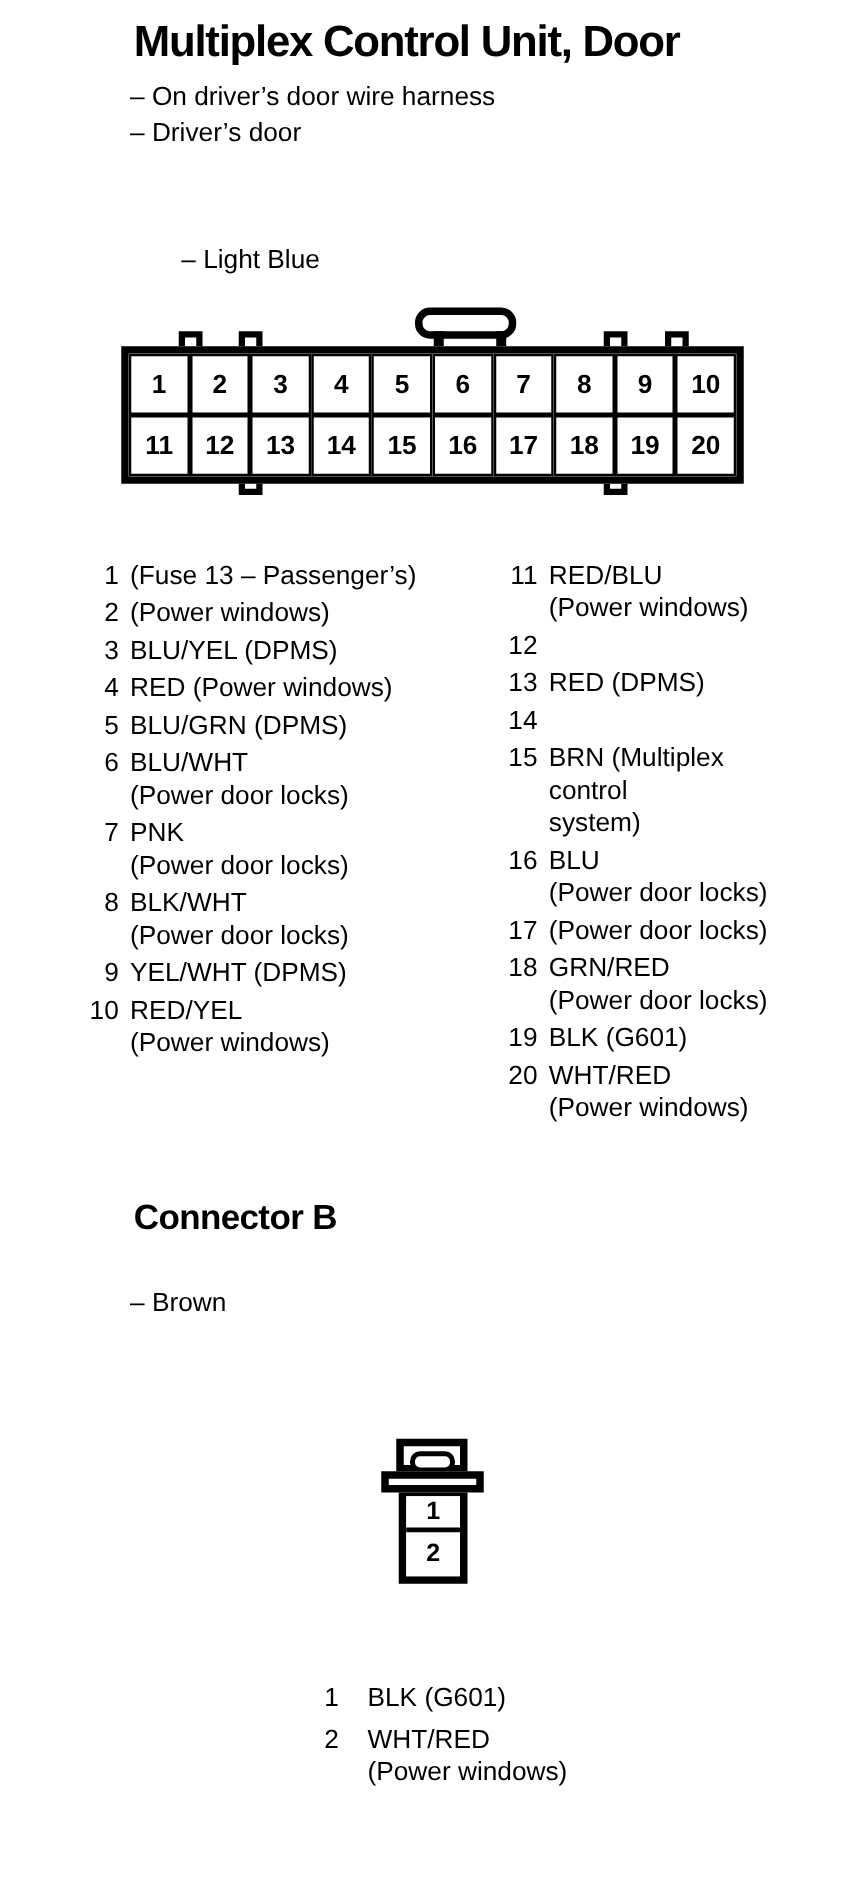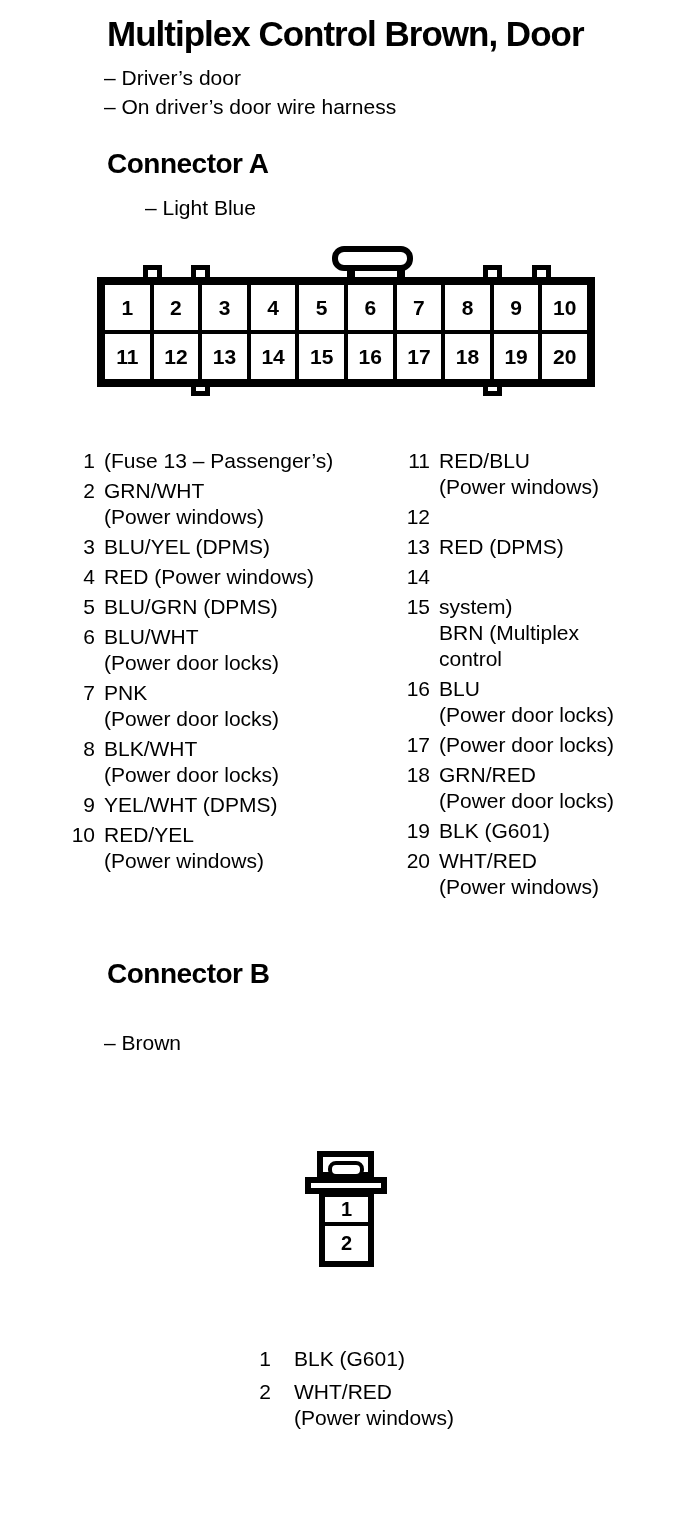--- a/index.html
+++ b/index.html
@@ -133,28 +133,27 @@
     font-size: 20px; font-weight: bold; background: #fff;
   }
   .diagram-b .b-cell:first-child { height: 29px; border-bottom: 4px solid #000; flex: none; }
   .diagram-b .b-cell:last-child { flex: 1; }
 </style>
 </head>
 <body>
 
 <div class="page">
 
-  <h1 class="page-title">Multiplex Control Brown, Door</h1>
+  <h1 class="page-title">Multiplex Control Unit, Door</h1>
 
   <div class="title-notes">
+    <div>– On driver’s door wire harness</div>
     <div>– Driver’s door</div>
-    <div>– On driver’s door wire harness</div>
   </div>
 
-  <h2 class="section-heading" id="heading-a">Connector A</h2>
   <div class="color-note" id="color-a">– Light Blue</div>
 
   <div class="diagram-a">
     <div class="mount-tab tab-top" style="left:46px"></div>
     <div class="mount-tab tab-top" style="left:94px"></div>
     <div class="mount-tab tab-top" style="left:386px"></div>
     <div class="mount-tab tab-top" style="left:435px"></div>
     <div class="latch-cap"></div>
     <div class="latch-leg" style="left:250px"></div>
     <div class="latch-leg" style="left:300px"></div>
@@ -190,21 +189,20 @@
     <div id="pins-a-left">
         <div class="pin">
           <span class="pin-num">1</span>
           <span class="pin-lines">
             <div class="pin-line">(Fuse 13 – Passenger’s)</div>
           </span>
         </div>
         <div class="pin">
           <span class="pin-num">2</span>
           <span class="pin-lines">
-            <div class="pin-line">GRN/WHT</div>
             <div class="pin-line">(Power windows)</div>
           </span>
         </div>
         <div class="pin">
           <span class="pin-num">3</span>
           <span class="pin-lines">
             <div class="pin-line">BLU/YEL (DPMS)</div>
           </span>
         </div>
         <div class="pin">
@@ -270,22 +268,22 @@
           <span class="pin-lines">
             <div class="pin-line">RED (DPMS)</div>
           </span>
         </div>
         <div class="pin">
           <span class="pin-num">14</span>
         </div>
         <div class="pin">
           <span class="pin-num">15</span>
           <span class="pin-lines">
+            <div class="pin-line">BRN (Multiplex control</div>
             <div class="pin-line">system)</div>
-            <div class="pin-line">BRN (Multiplex control</div>
           </span>
         </div>
         <div class="pin">
           <span class="pin-num">16</span>
           <span class="pin-lines">
             <div class="pin-line">BLU</div>
             <div class="pin-line">(Power door locks)</div>
           </span>
         </div>
         <div class="pin">

